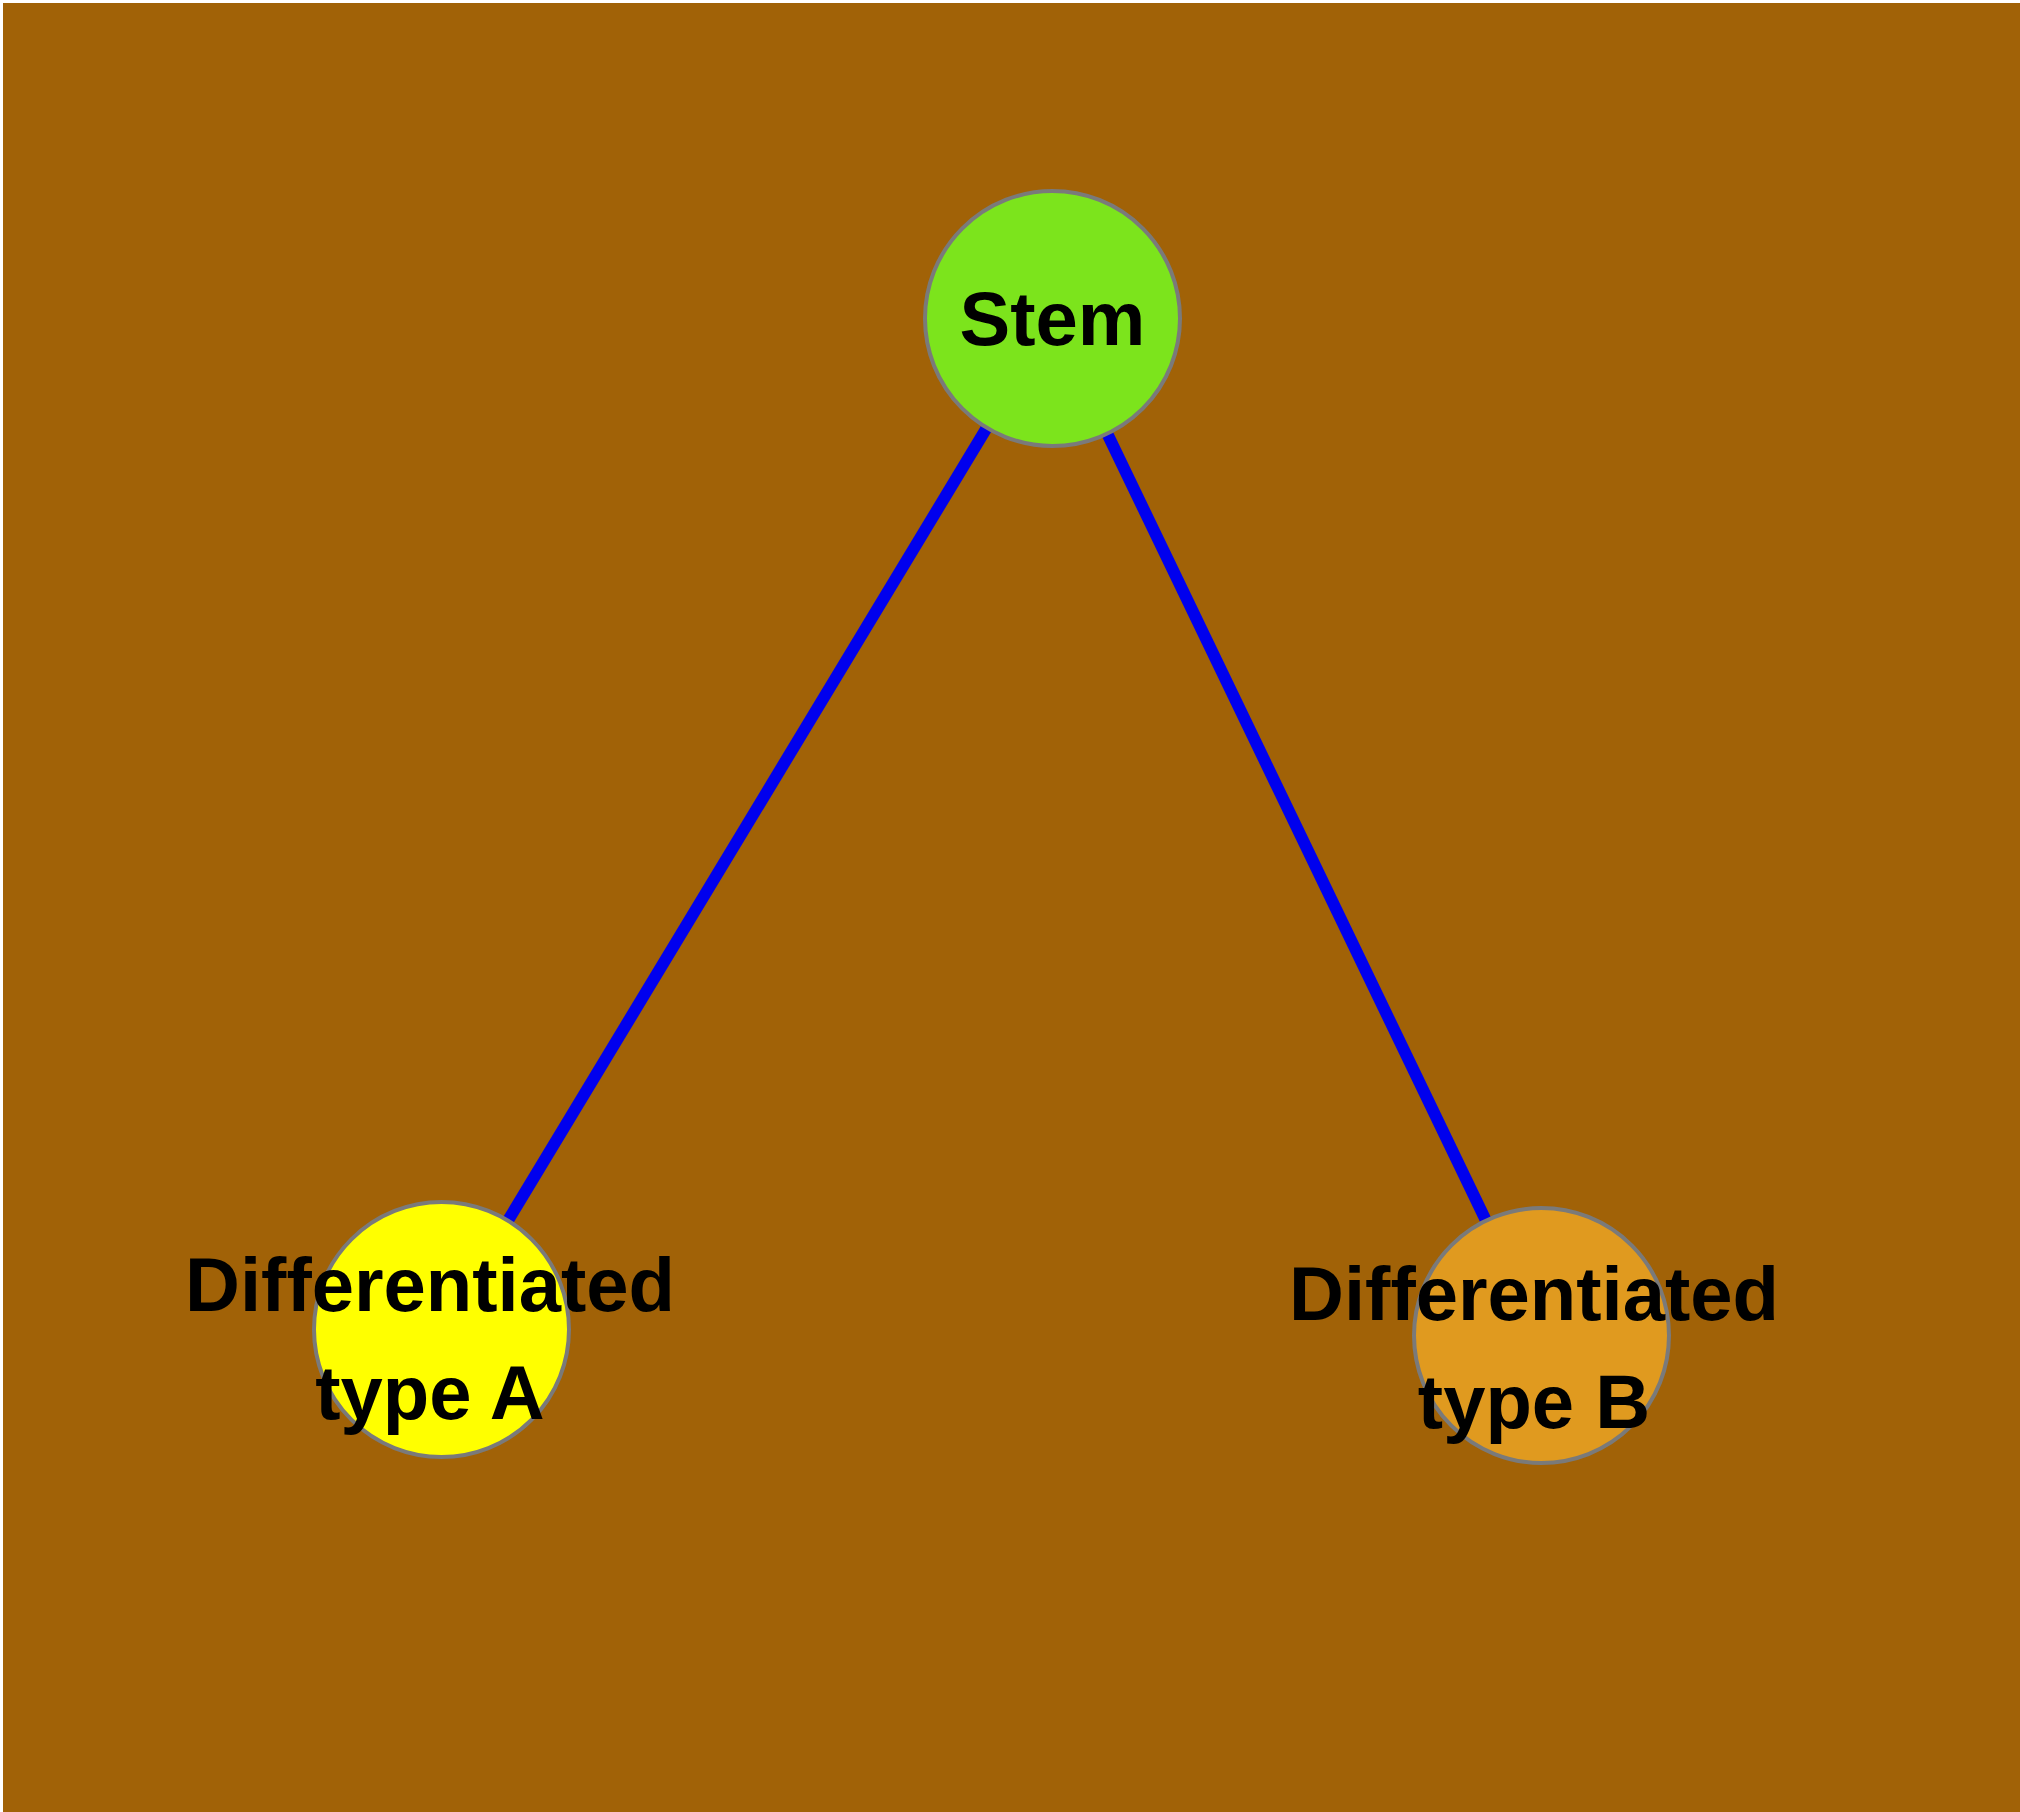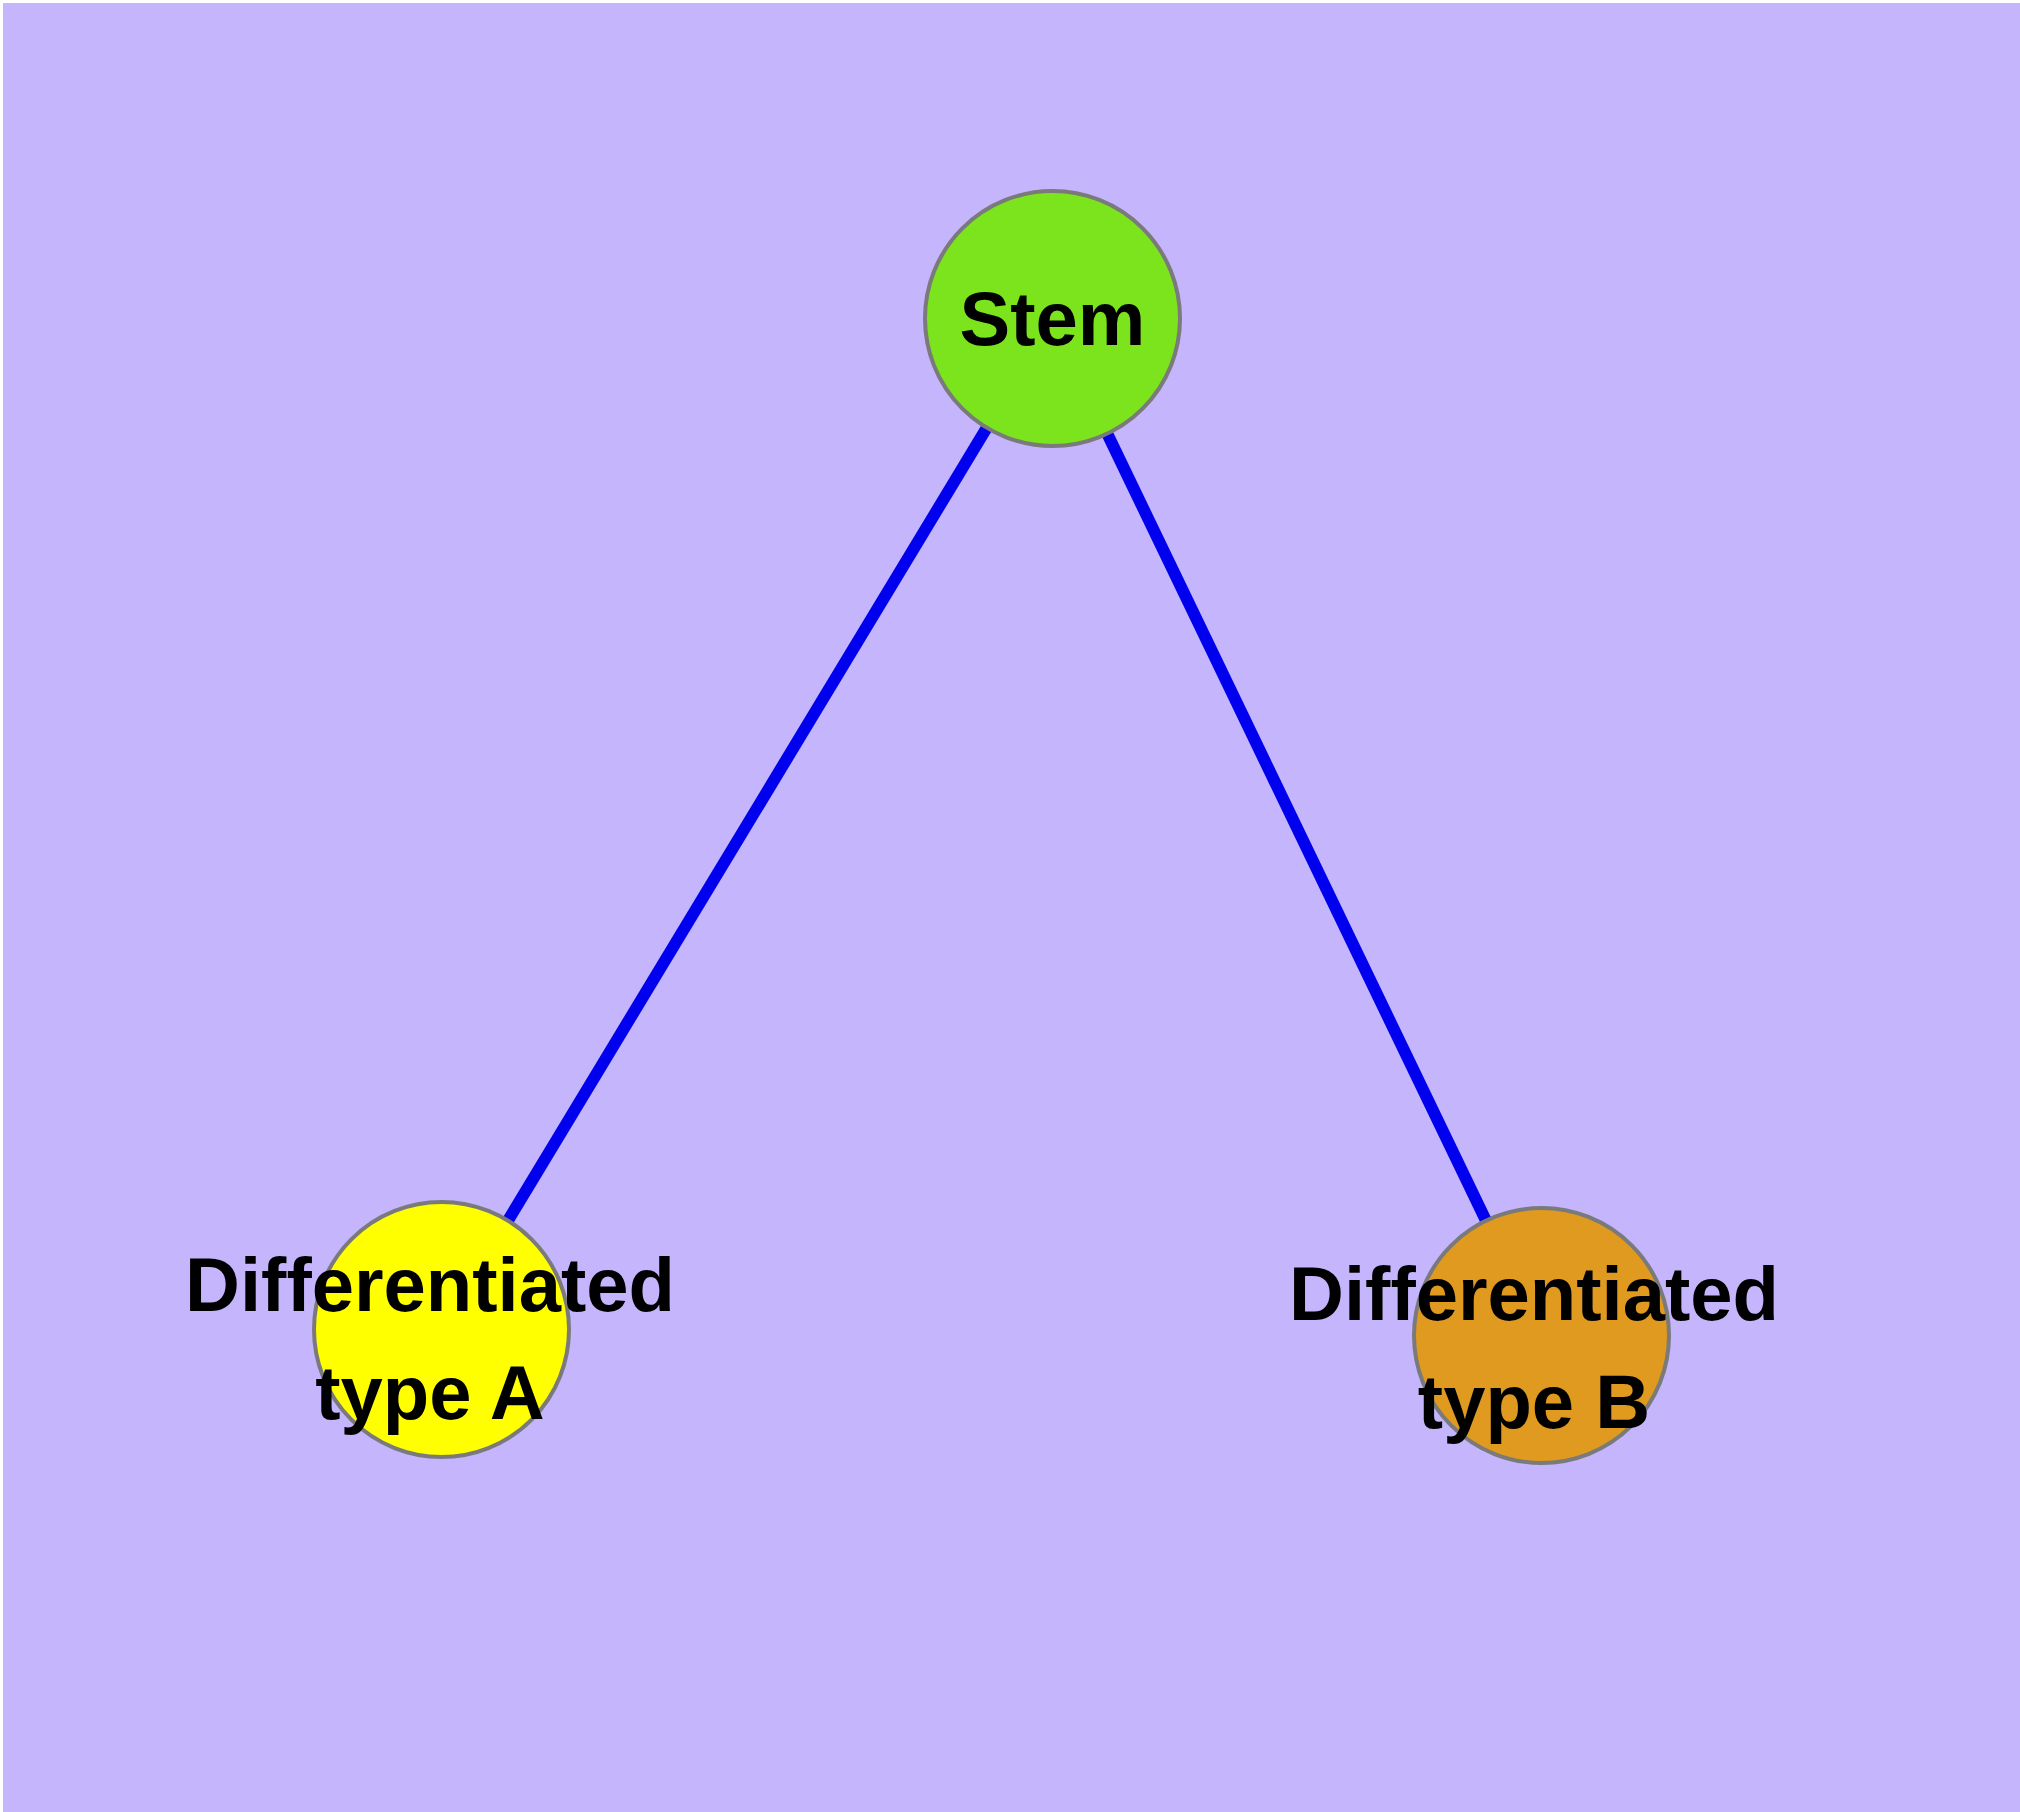--- a/index.html
+++ b/index.html
@@ -41,21 +41,21 @@
     line-height: 108px;
     white-space: pre-line;
   }
   .label-stem  { left: 838px;  top: 262px;  width: 424px; height: 108px; }
   .label-typea { left: 131px;  top: 1228px; width: 593px; height: 217px; }
   .label-typeb { left: 1235px; top: 1237px; width: 593px; height: 217px; }
 </style>
 </head>
 <body>
 
-<div class="stage" style="background: #c4b5fd;">
+<div class="stage" style="background: #a16207;">
 
   <svg class="edges-layer" width="2018" height="1810" viewBox="0 0 2381 2135">
     <line class="edge" x1="1238" y1="373" x2="518" y2="1565" style="stroke: rgb(0, 0, 238);"></line>
     <line class="edge" x1="1238" y1="373" x2="1815" y2="1572" style="stroke: rgb(0, 0, 238);"></line>
   </svg>
 
   <div class="node node-stem" style="background: rgb(124, 228, 28); border-color: rgb(122, 122, 122);"></div>
 
   <div class="node node-typea" style="background: rgb(255, 255, 0);"></div>
 

